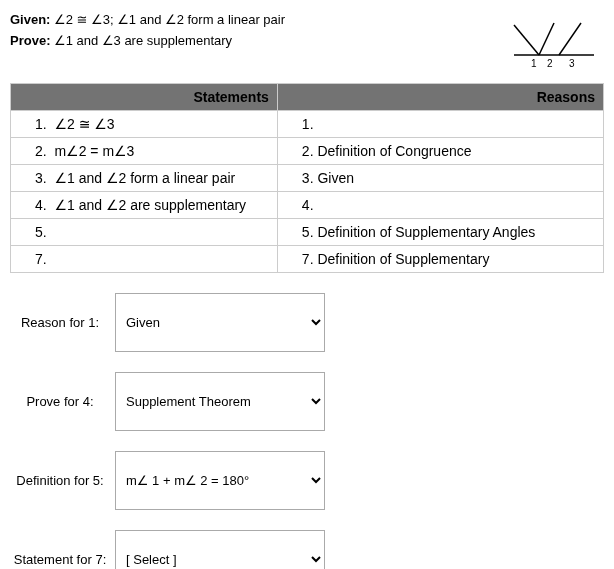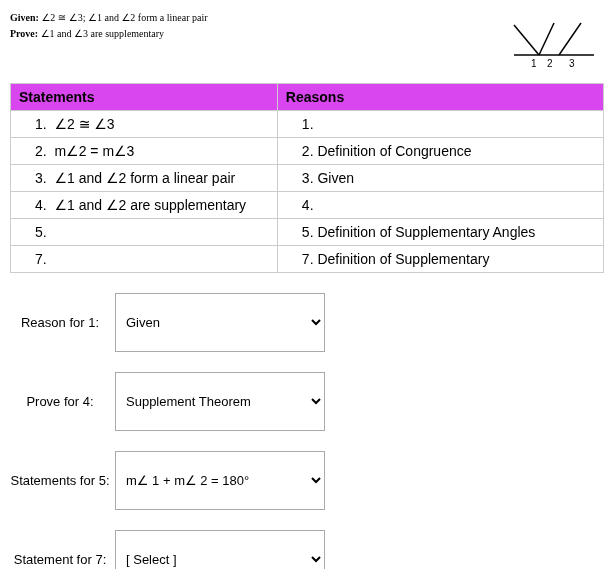--- a/index.html
+++ b/index.html
@@ -13,44 +13,43 @@
       padding: 10px;
     }
 
     .given-prove {
       display: flex;
       justify-content: space-between;
       align-items: flex-start;
       margin-bottom: 10px;
     }
     .given-prove-text {
-      font-size: 10px;
+      font-size: 13px;
       line-height: 1.6;
-      font-family: Liberation Serif, serif;
     }
     .given-prove-text .label {
       font-weight: bold;
     }
 
     .diagram {
       width: 100px;
       text-align: center;
       padding-top: 5px;
     }
 
     table {
       width: 100%;
       border-collapse: collapse;
       margin-bottom: 20px;
       border: 1px solid #ccc;
     }
     thead tr th {
-      background: #d946ef;
+      background: #737373;
       font-weight: bold;
-      text-align: left;
+      text-align: right;
       border: 1px solid #ccc;
       padding: 5px 8px;
       font-size: 14px;
     }
     tbody tr td {
       border: 1px solid #ccc;
       padding: 5px 24px;
       vertical-align: middle;
       font-size: 14px;
     }
@@ -165,21 +164,21 @@
   <select>
     <option value="Given">Given</option>
     <option value="Definition of Congruence">Definition of Congruence</option>
     <option value="Definition of Supplementary Angles">Definition of Supplementary Angles</option>
     <option value="Substitution">Substitution</option>
     <option value="Supplement Theorem" selected="">Supplement Theorem</option>
   </select>
 </div>
 
 <div class="form-row">
-  <span class="form-label">Statements for 5:</span>
+  <span class="form-label">Definition for 5:</span>
   <select>
     <option value="m∠ 1 + m∠ 2 = 180°" selected="">m∠ 1 + m∠ 2 = 180°</option>
     <option value="m∠ 1 + m∠ 3 = 180°">m∠ 1 + m∠ 3 = 180°</option>
     <option value="∠2 ≅ ∠3">∠2 ≅ ∠3</option>
     <option value="∠1 and ∠2 form a linear pair">∠1 and ∠2 form a linear pair</option>
   </select>
 </div>
 
 <div class="form-row">
   <span class="form-label">Statement for 7:</span>

